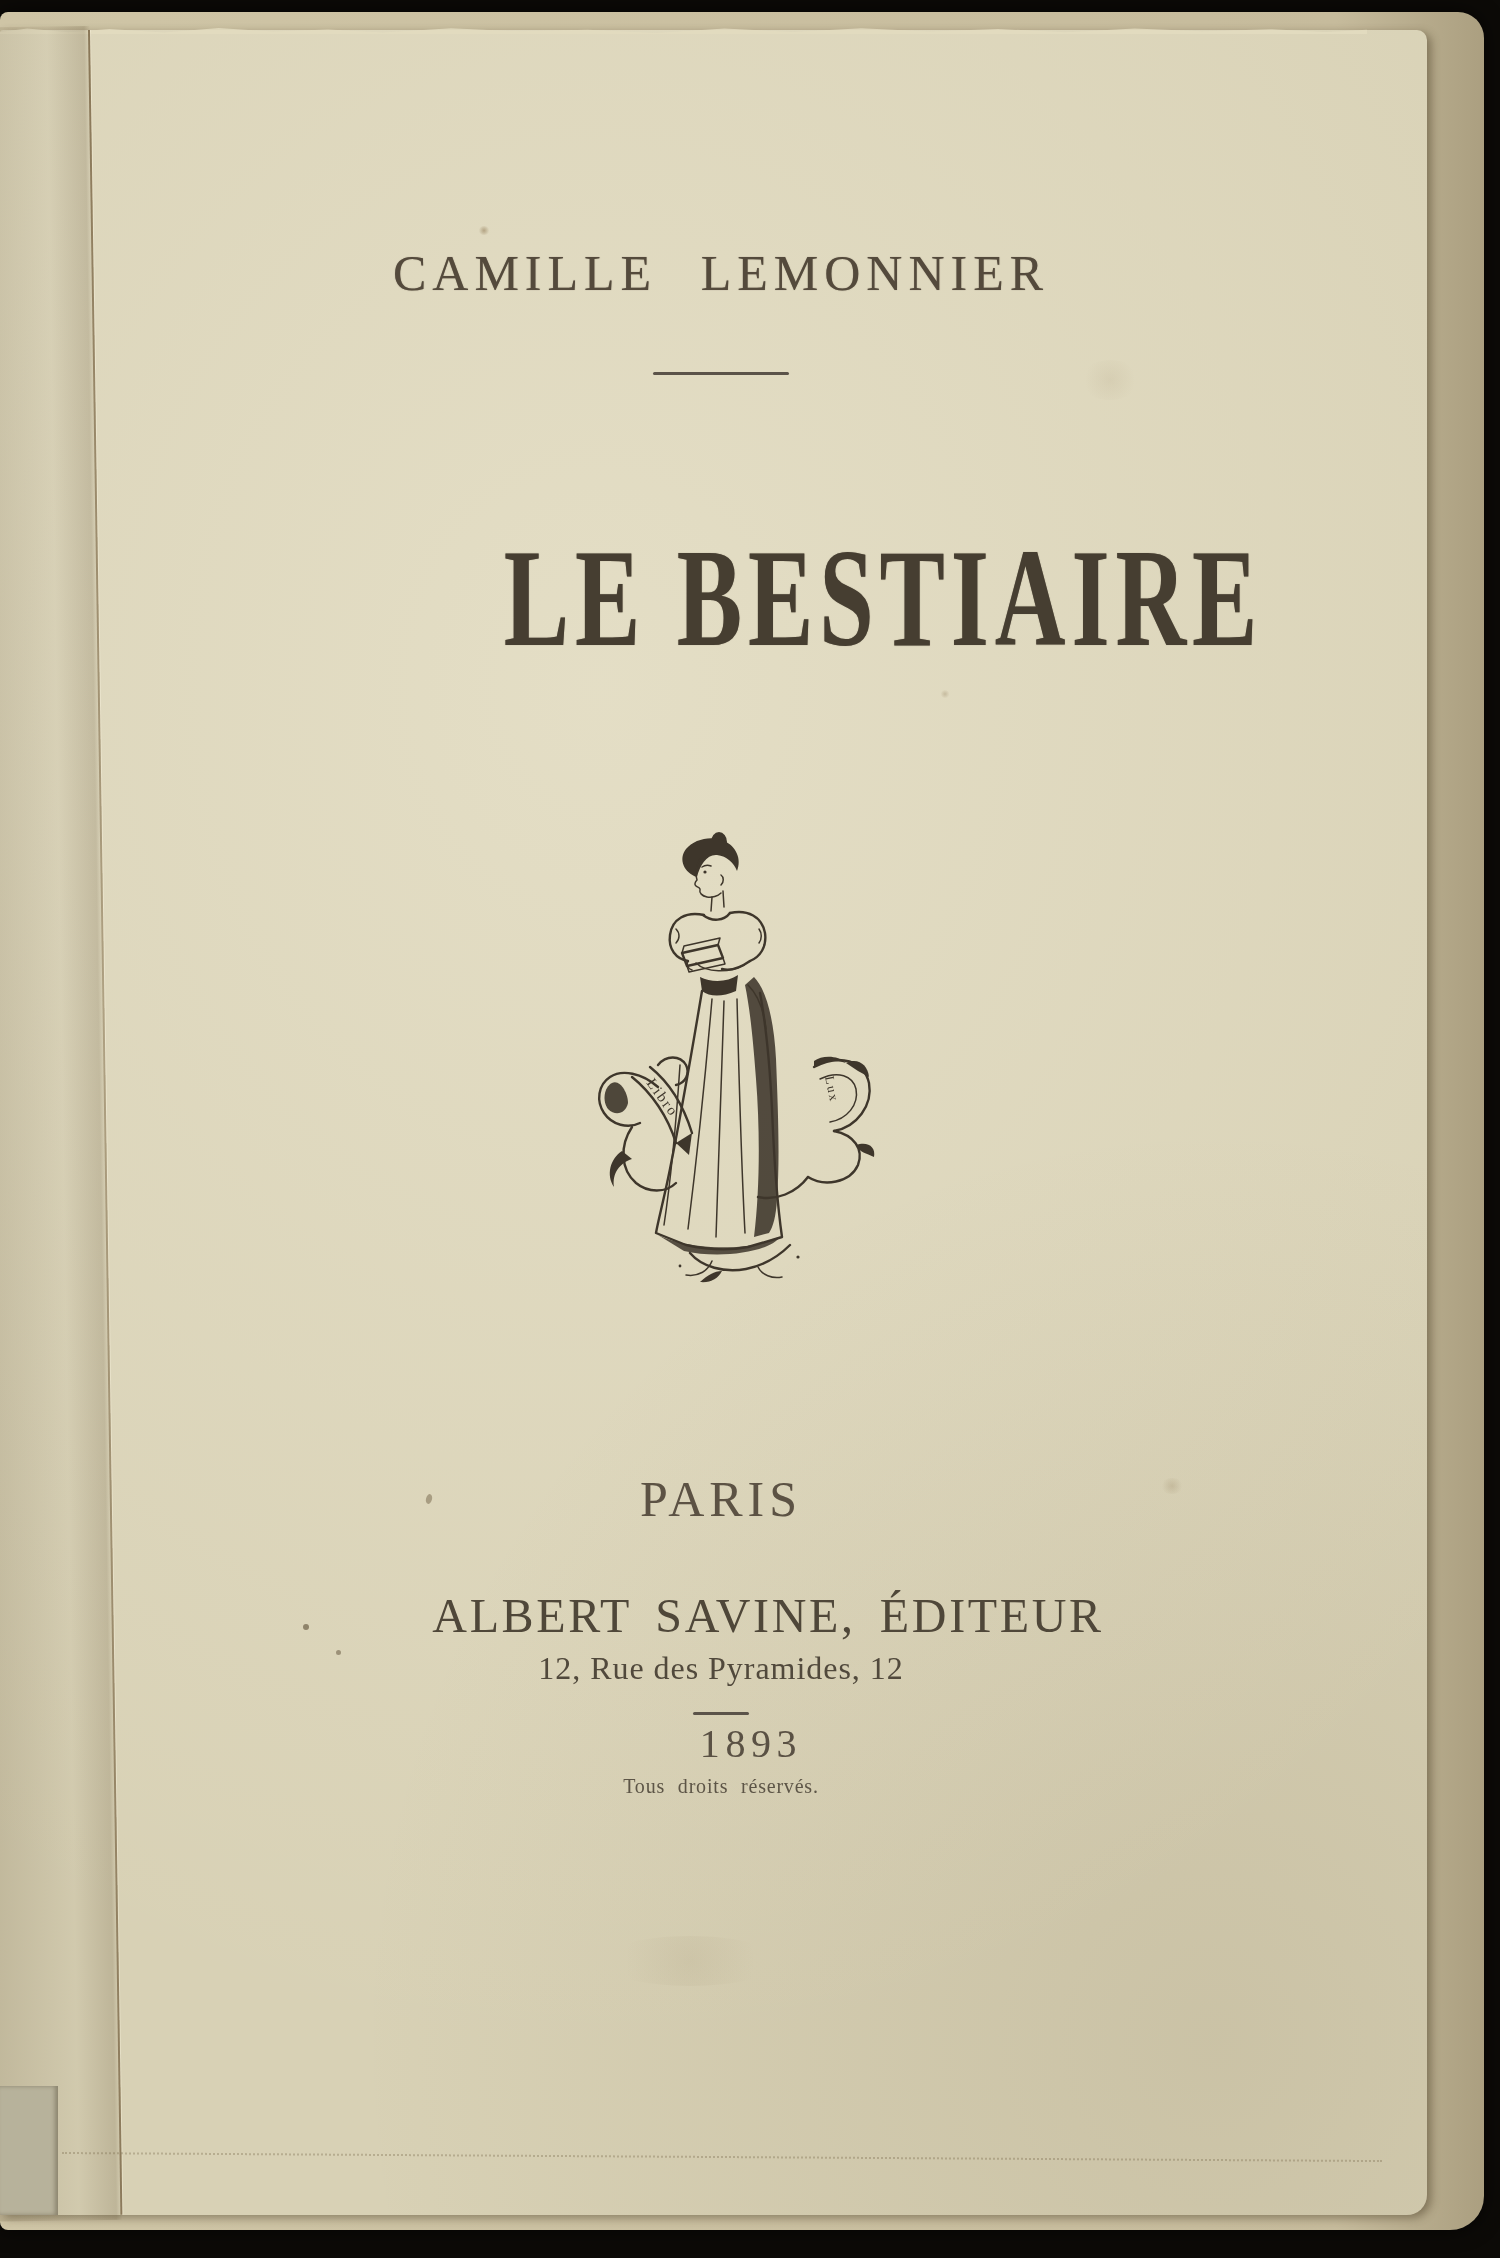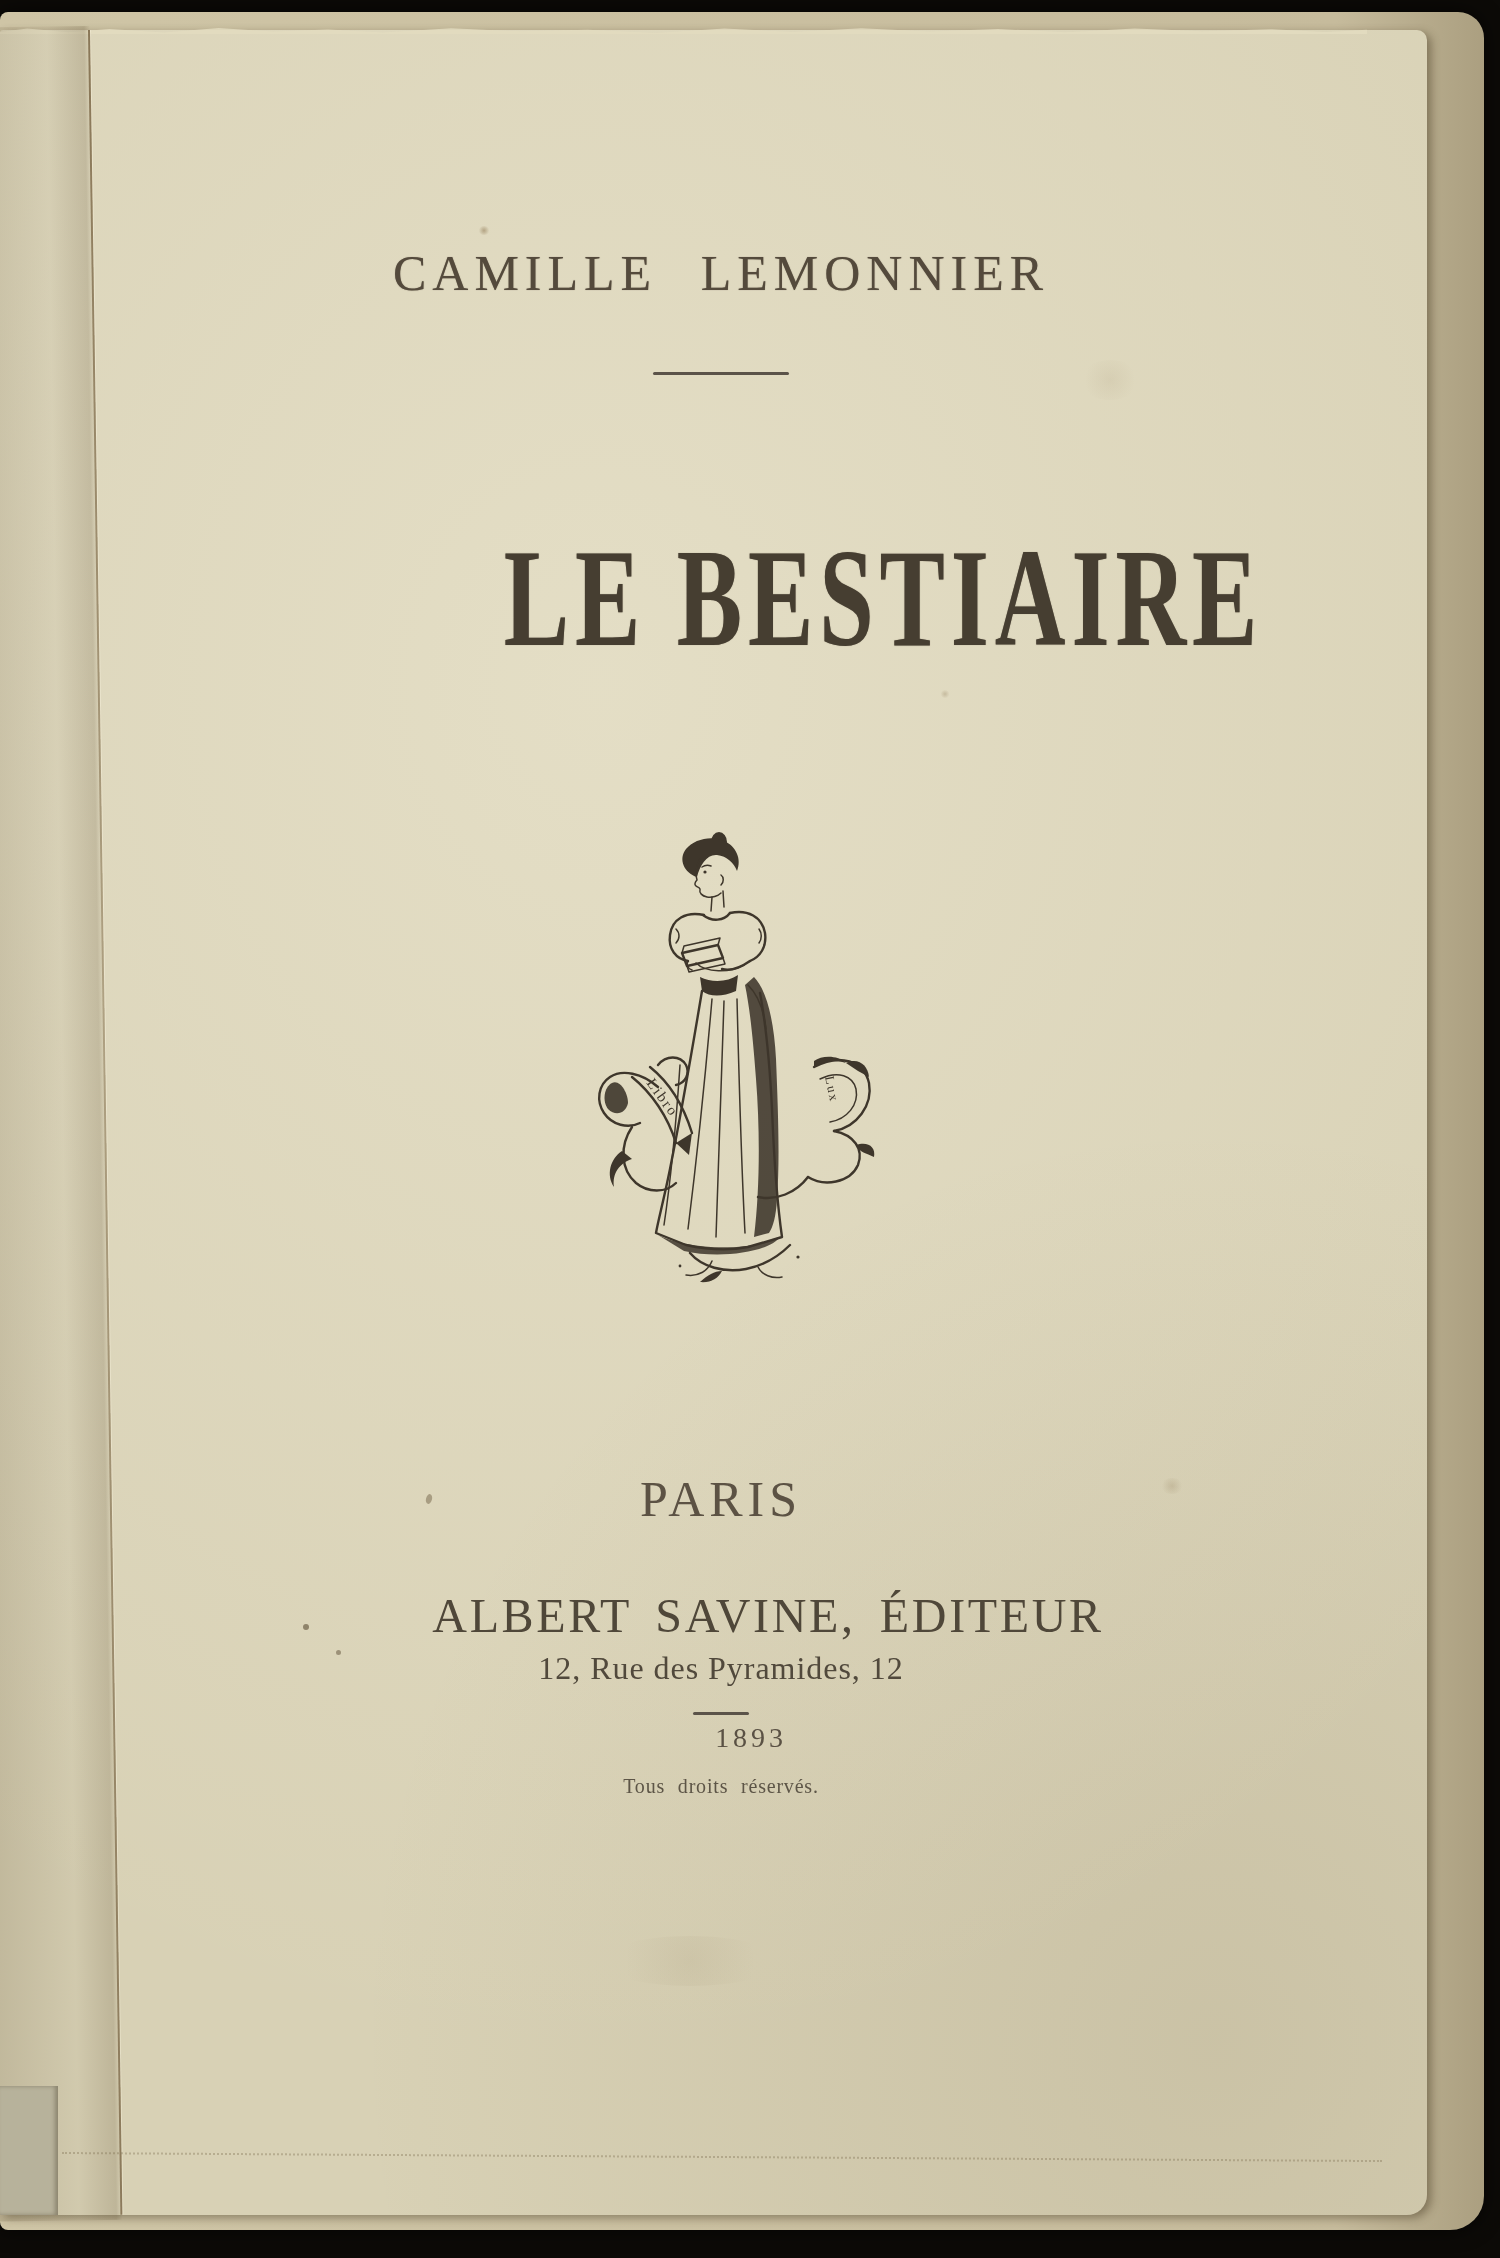--- a/index.html
+++ b/index.html
@@ -50,21 +50,21 @@
   .rule-bottom{top:1682px;width:56px !important;margin-left:-28px;}
   .booktitle{top:498px;font-size:140px;font-weight:bold;color:#463e31;
         letter-spacing:.06em;text-shadow:0 0 1px rgba(60,50,38,.55);text-align:right;}
   .booktitle span{display:inline-block;transform:scaleX(.70);transform-origin:center;}
   .vignette{position:absolute;top:795px;left:50%;transform:translateX(-50%) translateX(6px);}
   .city{top:1444px;font-size:50px;letter-spacing:.1em;color:#5c5244;}
   .series{top:1524px;font-size:30px;letter-spacing:.06em;word-spacing:.55em;color:#564d3f;}
   .publisher{top:1562px;font-size:48px;letter-spacing:.055em;word-spacing:.2em;color:#4f4739;padding-left:47px;}
   .address{top:1622px;font-size:32px;letter-spacing:.03em;color:#51493c;}
   .address .street{}
-  .year{top:1694px;font-size:28px;letter-spacing:.14em;color:#5a5144;padding-left:30px;}
+  .year{top:1694px;font-size:40px;letter-spacing:.14em;color:#5a5144;padding-left:30px;}
   .rights{top:1746px;font-size:20px;letter-spacing:.04em;word-spacing:.35em;color:#5d5547;}
   
   .v-stroke{stroke:var(--ink-dark,#3e362b);fill:none;stroke-width:2.4;stroke-linecap:round;stroke-linejoin:round;}
   .v-thin{stroke-width:1.5;}
   .v-fill{fill:var(--ink-dark,#3e362b);stroke:none;}
   .v-text{font-family:"Liberation Serif",serif;font-size:15px;letter-spacing:2px;fill:var(--ink-dark,#3e362b);}
   .v-text-sm{font-size:13px;}
 </style>
 </head>
 <body>

